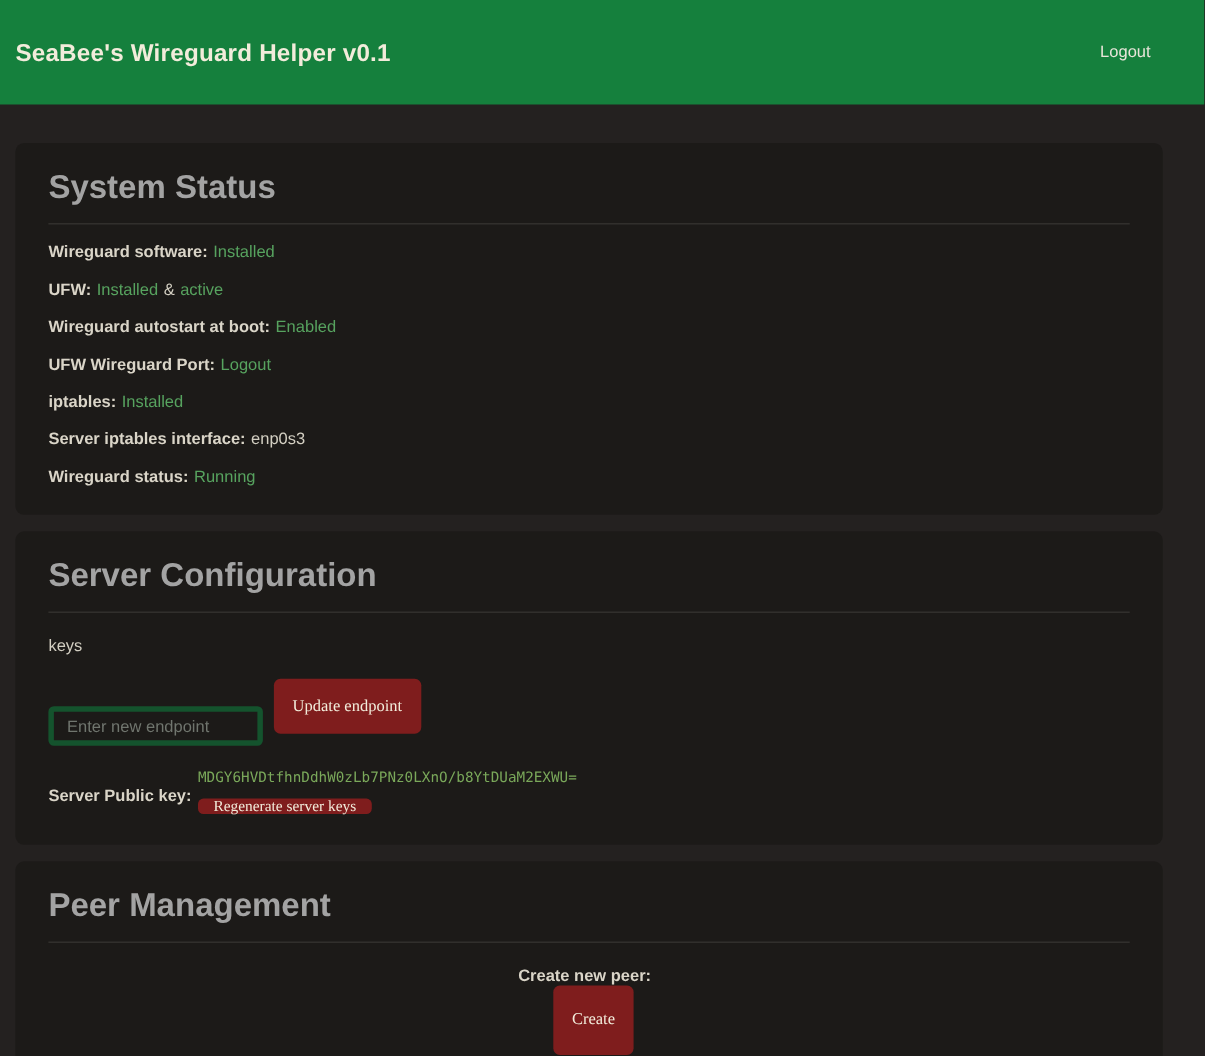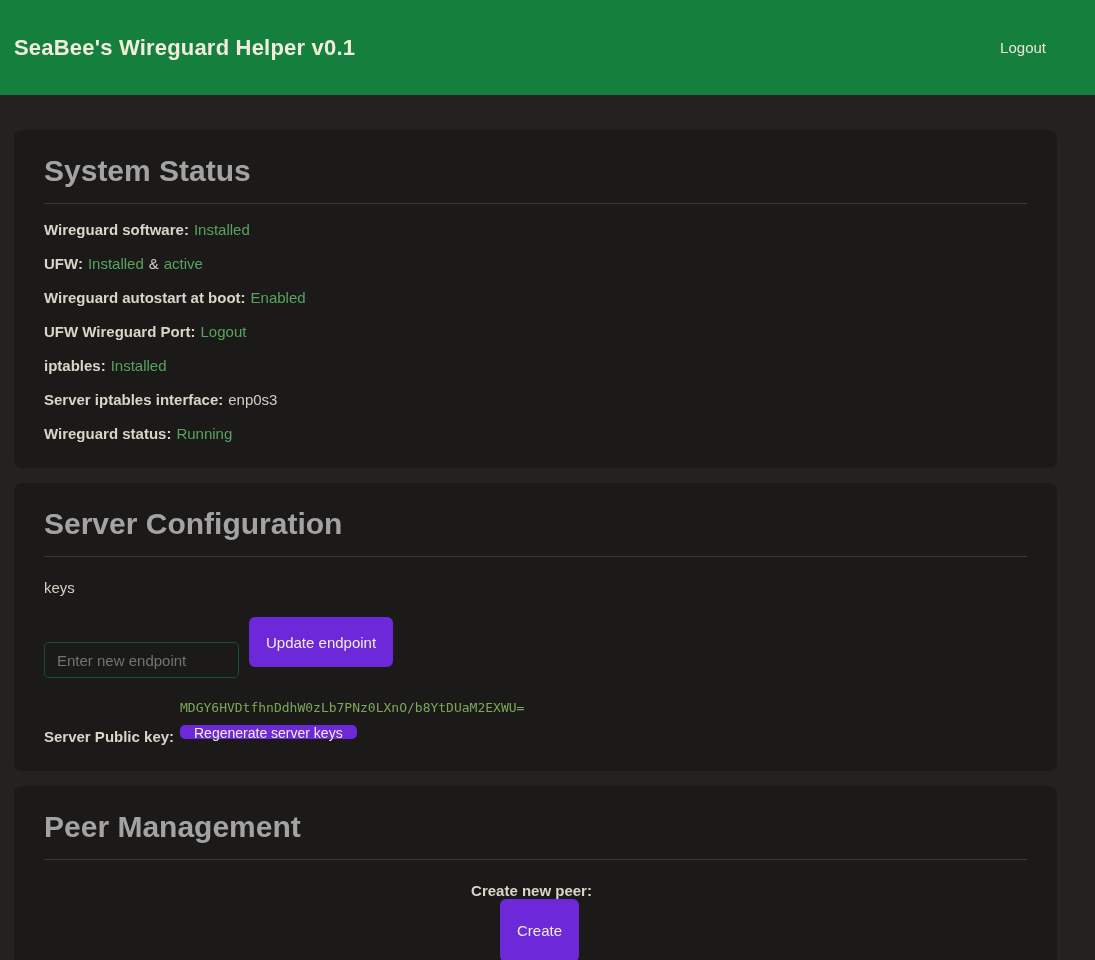--- a/index.html
+++ b/index.html
@@ -36,34 +36,34 @@
   .green { color: #57a35f; }
   .plain-val { color: #d3cfc2; }
 
   
   .config-row { display: flex; margin-top: 22px; }
   .config-label {
     width: 136px; min-width: 136px;
     font-weight: bold; font-size: 15px; color: #dad5c8;
   }
   .row-endpoint .config-label { margin-top: 29px; }
-  .row-pubkey .config-label { margin-top: 28px; }
+  .row-pubkey .config-label { margin-top: 15px; }
   .current-value { font-size: 15px; color: #d3cfc2; margin-bottom: 10px; }
   .inline { display: flex; align-items: center; }
   .text-input {
     width: 195px; height: 36px;
-    background: transparent; border: 1px solid #14532d; border-radius: 5px;
+    background: transparent; border: 5px solid #14532d; border-radius: 5px;
     color: #ccc8bd; padding: 0 12px; font-size: 15px;
     font-family: "Liberation Sans", sans-serif;
     margin-top: 36px;
   }
   .text-input::placeholder { color: #70756e; }
   .btn {
-    background: #6d28d9; color: #f2ecdb; border: none; border-radius: 6px;
-    font-family: Liberation Sans, sans-serif; cursor: pointer;
+    background: #7f1d1d; color: #f2ecdb; border: none; border-radius: 6px;
+    font-family: Liberation Serif, serif; cursor: pointer;
   }
   .btn-update { height: 50px; padding: 0 17px; margin-left: 10px; font-size: 15px; }
   .mono-key {
     font-family: "DejaVu Sans Mono", monospace;
     font-size: 13px; color: #7aa85a; margin-bottom: 9px;
   }
   .btn-regen { height: 14px; padding: 0 14px; font-size: 14px; border-radius: 5px; }
 
   
   .peer-create-row { display: flex; align-items: center; margin-top: 22px; flex-direction: column; }

